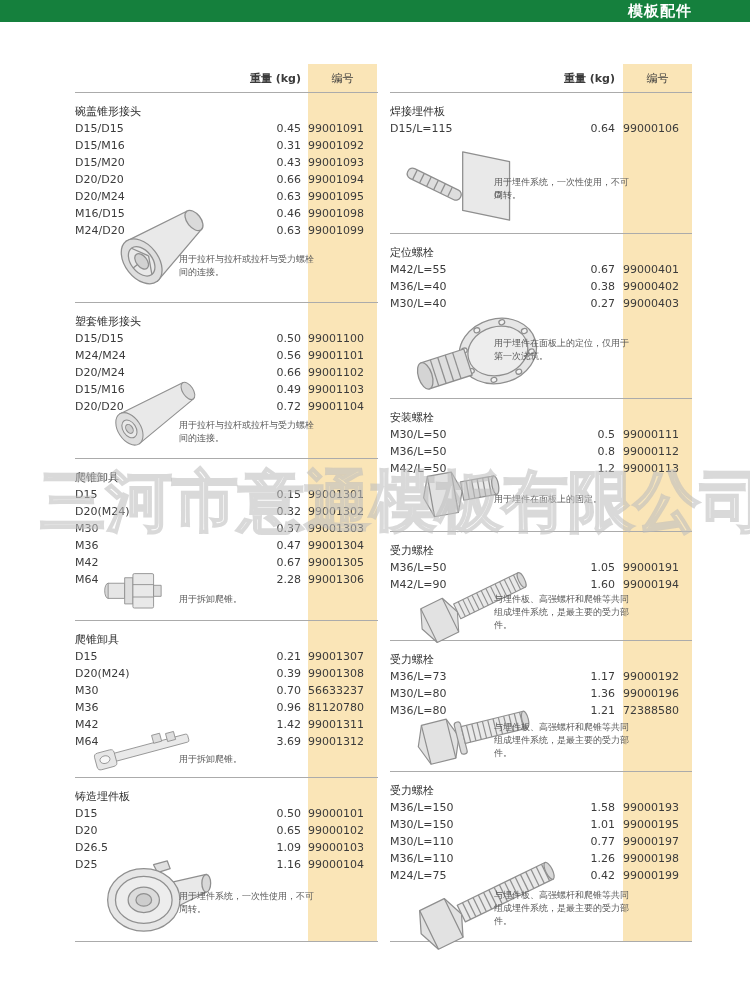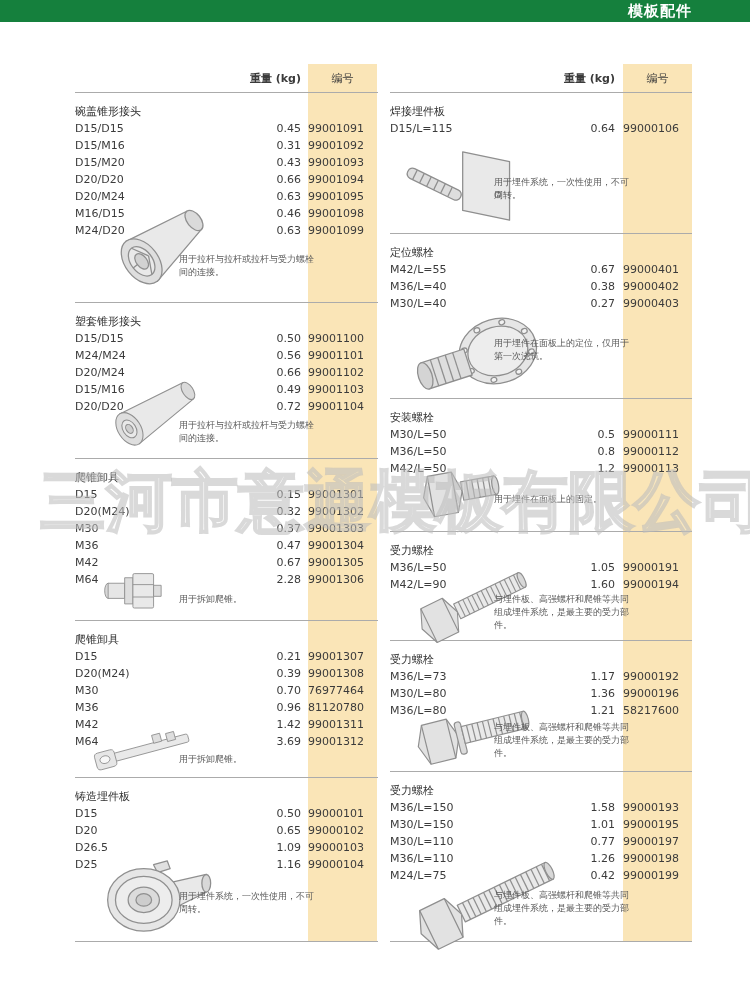--- a/index.html
+++ b/index.html
@@ -203,21 +203,21 @@
         <span class="code">99001307</span>
       </div>
       <div class="row">
         <span class="spec">D20(M24)</span>
         <span class="wt">0.39</span>
         <span class="code">99001308</span>
       </div>
       <div class="row">
         <span class="spec">M30</span>
         <span class="wt">0.70</span>
-        <span class="code">76977464</span>
+        <span class="code">56633237</span>
       </div>
       <div class="row">
         <span class="spec">M36</span>
         <span class="wt">0.96</span>
         <span class="code">81120780</span>
       </div>
       <div class="row">
         <span class="spec">M42</span>
         <span class="wt">1.42</span>
         <span class="code">99001311</span>
@@ -448,21 +448,21 @@
         <span class="code">99000192</span>
       </div>
       <div class="row">
         <span class="spec">M30/L=80</span>
         <span class="wt">1.36</span>
         <span class="code">99000196</span>
       </div>
       <div class="row">
         <span class="spec">M36/L=80</span>
         <span class="wt">1.21</span>
-        <span class="code">58217600</span>
+        <span class="code">72388580</span>
       </div>
       <div class="illus" style="height: 60px; bottom: 1px;">
         <span class="icon-box">
           <svg viewBox="0 0 170 90" preserveAspectRatio="xMinYMid meet" style="height: 82px; width: 155px;">
             <g fill="#e6e6e6" stroke="#8f8f8f" stroke-width="1.3" stroke-linejoin="round" transform="rotate(-14 70 50)">
    <polygon points="18,30 46,30 55,52 46,74 18,74 9,52" fill="#e2e2e2"></polygon>
    <path d="M18,30 L18,74 M46,30 L46,74" fill="none"></path>
    <rect x="53" y="36" width="7" height="36" rx="3" fill="#dcdcdc"></rect>
    <rect x="60" y="42" width="70" height="19" fill="#e9e9e9"></rect>
    <line x1="66" y1="42" x2="66" y2="61"></line>

